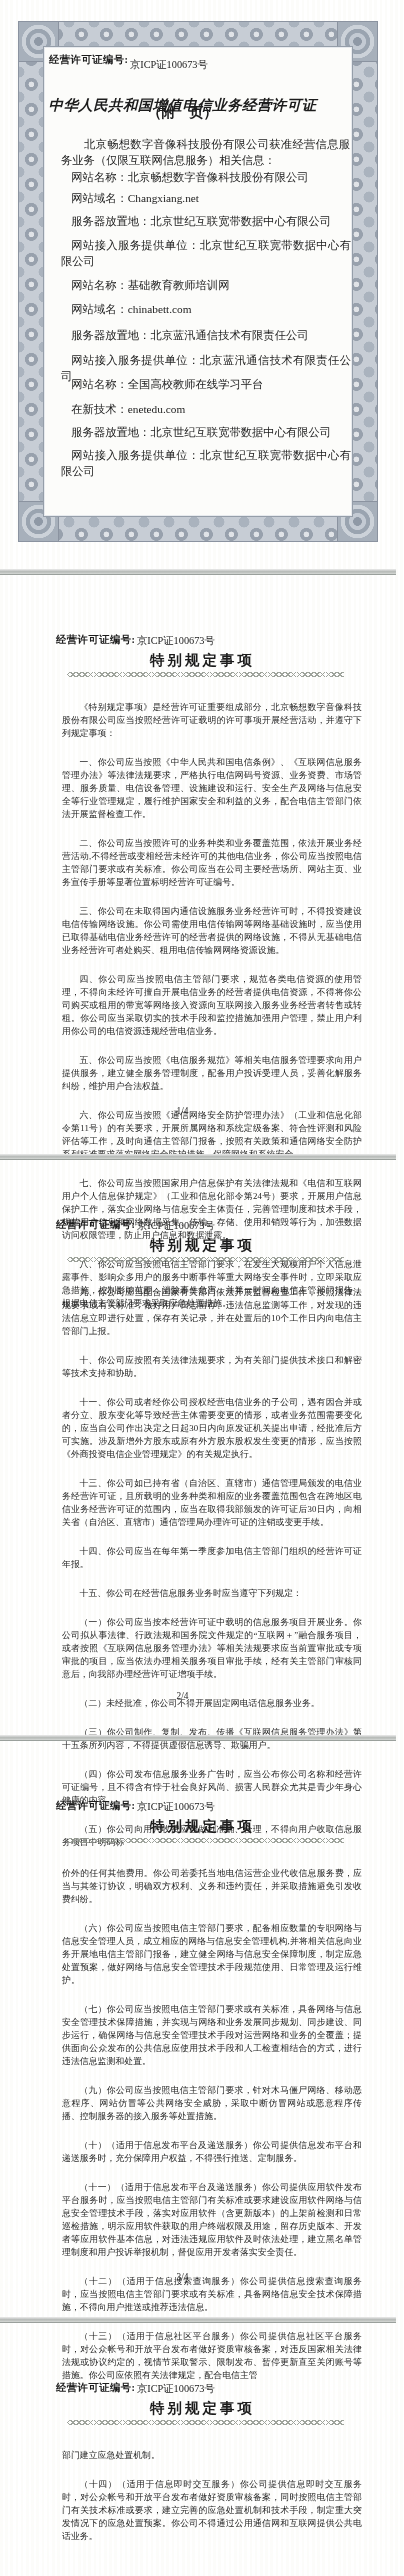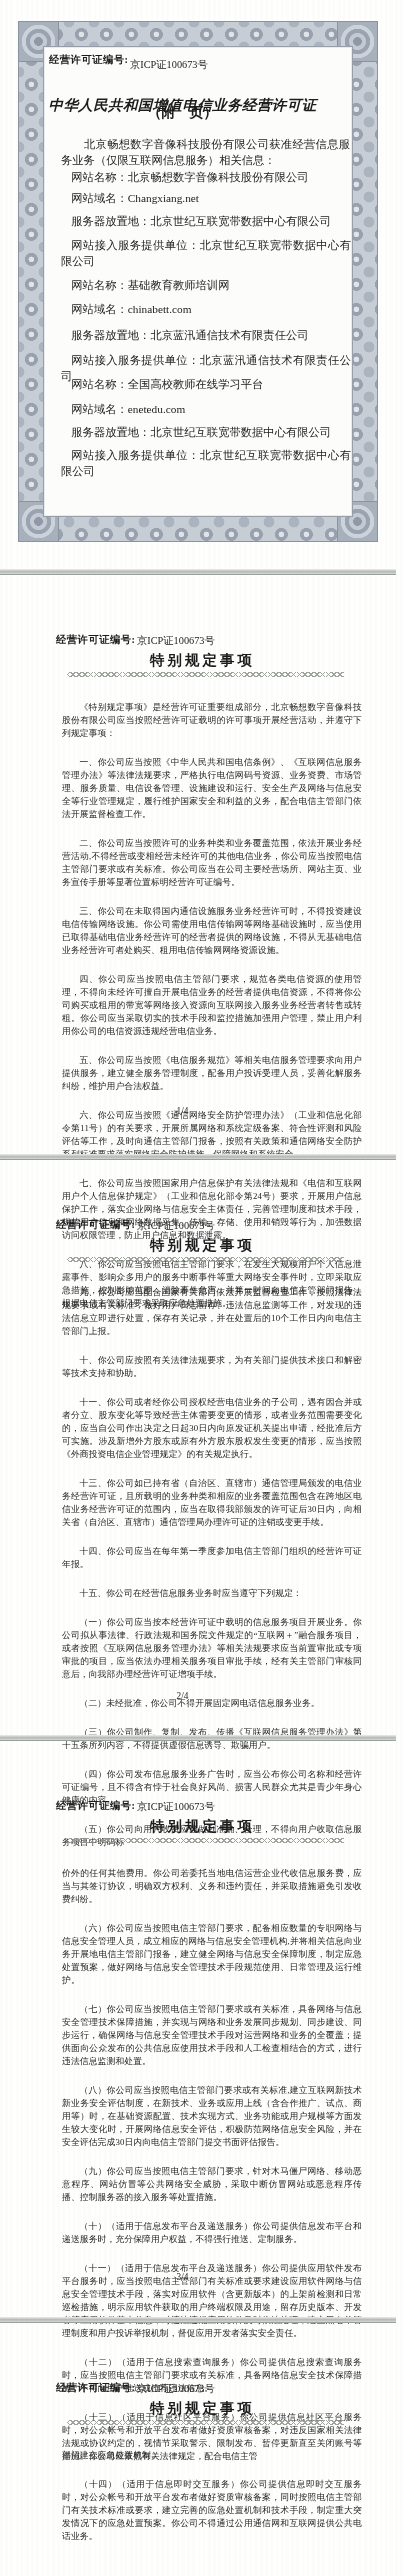--- a/index.html
+++ b/index.html
@@ -79,21 +79,21 @@
     <p class="cert-intro">北京畅想数字音像科技股份有限公司获准经营信息服务业务（仅限互联网信息服务）相关信息：</p>
     <div class="entry" style="top:170px">网站名称：北京畅想数字音像科技股份有限公司</div>
     <div class="entry" style="top:191px">网站域名：Changxiang.net</div>
     <div class="entry" style="top:214px">服务器放置地：北京世纪互联宽带数据中心有限公司</div>
     <div class="entry" style="top:238px">网站接入服务提供单位：北京世纪互联宽带数据中心有限公司</div>
     <div class="entry" style="top:278px">网站名称：基础教育教师培训网</div>
     <div class="entry" style="top:302px">网站域名：chinabett.com</div>
     <div class="entry" style="top:328px">服务器放置地：北京蓝汛通信技术有限责任公司</div>
     <div class="entry" style="top:353px">网站接入服务提供单位：北京蓝汛通信技术有限责任公司</div>
     <div class="entry" style="top:377px">网站名称：全国高校教师在线学习平台</div>
-    <div class="entry" style="top:402px">网站域名：enetedu.com</div>
+    <div class="entry" style="top:402px">在新技术：enetedu.com</div>
     <div class="entry" style="top:425px">服务器放置地：北京世纪互联宽带数据中心有限公司</div>
     <div class="entry" style="top:448px">网站接入服务提供单位：北京世纪互联宽带数据中心有限公司</div>
   </section>
 
   <div class="separator" style="top:569px"></div>
 
   <section class="page" style="top:574px;height:579px">
     <span class="sp-label">经营许可证编号:</span>
     <span class="sp-value">京ICP证100673号</span>
     <h2 class="sp-title">特别规定事项</h2>
@@ -139,21 +139,20 @@
 
   <section class="page" style="top:1740px;height:577px">
     <span class="sp-label">经营许可证编号:</span>
     <span class="sp-value">京ICP证100673号</span>
     <h2 class="sp-title">特别规定事项</h2>
     <div class="zigzag"></div>
     <div class="sp-body">
       <p class="cont">价外的任何其他费用。你公司若委托当地电信运营企业代收信息服务费，应当与其签订协议，明确双方权利、义务和违约责任，并采取措施避免引发收费纠纷。</p>
       <p>（六）你公司应当按照电信主管部门要求，配备相应数量的专职网络与信息安全管理人员，成立相应的网络与信息安全管理机构,并将相关信息向业务开展地电信主管部门报备，建立健全网络与信息安全保障制度，制定应急处置预案，做好网络与信息安全管理技术手段规范使用、日常管理及运行维护。</p>
       <p>（七）你公司应当按照电信主管部门要求或有关标准，具备网络与信息安全管理技术保障措施，并实现与网络和业务发展同步规划、同步建设、同步运行，确保网络与信息安全管理技术手段对运营网络和业务的全覆盖；提供面向公众发布的公共信息应使用技术手段和人工检查相结合的方式，进行违法信息监测和处置。</p>
-      <p>（八）你公司应当按照电信主管部门要求或有关标准,建立互联网新技术新业务安全评估制度，在新技术、业务或应用上线（含合作推广、试点、商用等）时，在基础资源配置、技术实现方式、业务功能或用户规模等方面发生较大变化时，开展网络信息安全评估，积极防范网络信息安全风险，并在安全评估完成30日内向电信主管部门提交书面评估报告。</p>
       <p>（九）你公司应当按照电信主管部门要求，针对木马僵尸网络、移动恶意程序、网站仿冒等公共网络安全威胁，采取中断仿冒网站或恶意程序传播、控制服务器的接入服务等处置措施。</p>
       <p>（十）（适用于信息发布平台及递送服务）你公司提供信息发布平台和递送服务时，充分保障用户权益，不得强行推送、定制服务。</p>
       <p>（十一）（适用于信息发布平台及递送服务）你公司提供应用软件发布平台服务时，应当按照电信主管部门有关标准或要求建设应用软件网络与信息安全管理技术手段，落实对应用软件（含更新版本）的上架前检测和日常巡检措施，明示应用软件获取的用户终端权限及用途，留存历史版本、开发者等应用软件基本信息，对违法违规应用软件及时依法处理，建立黑名单管理制度和用户投诉举报机制，督促应用开发者落实安全责任。</p>
       <p>（十二）（适用于信息搜索查询服务）你公司提供信息搜索查询服务时，应当按照电信主管部门要求或有关标准，具备网络信息安全技术保障措施，不得向用户推送或推荐违法信息。</p>
       <p>（十三）（适用于信息社区平台服务）你公司提供信息社区平台服务时，对公众帐号和开放平台发布者做好资质审核备案，对违反国家相关法律法规或协议约定的，视情节采取警示、限制发布、暂停更新直至关闭账号等措施。你公司应依照有关法律规定，配合电信主管</p>
     </div>
     <div class="sp-footer">3/4</div>
   </section>
 
   <div class="separator" style="top:2317px"></div>

